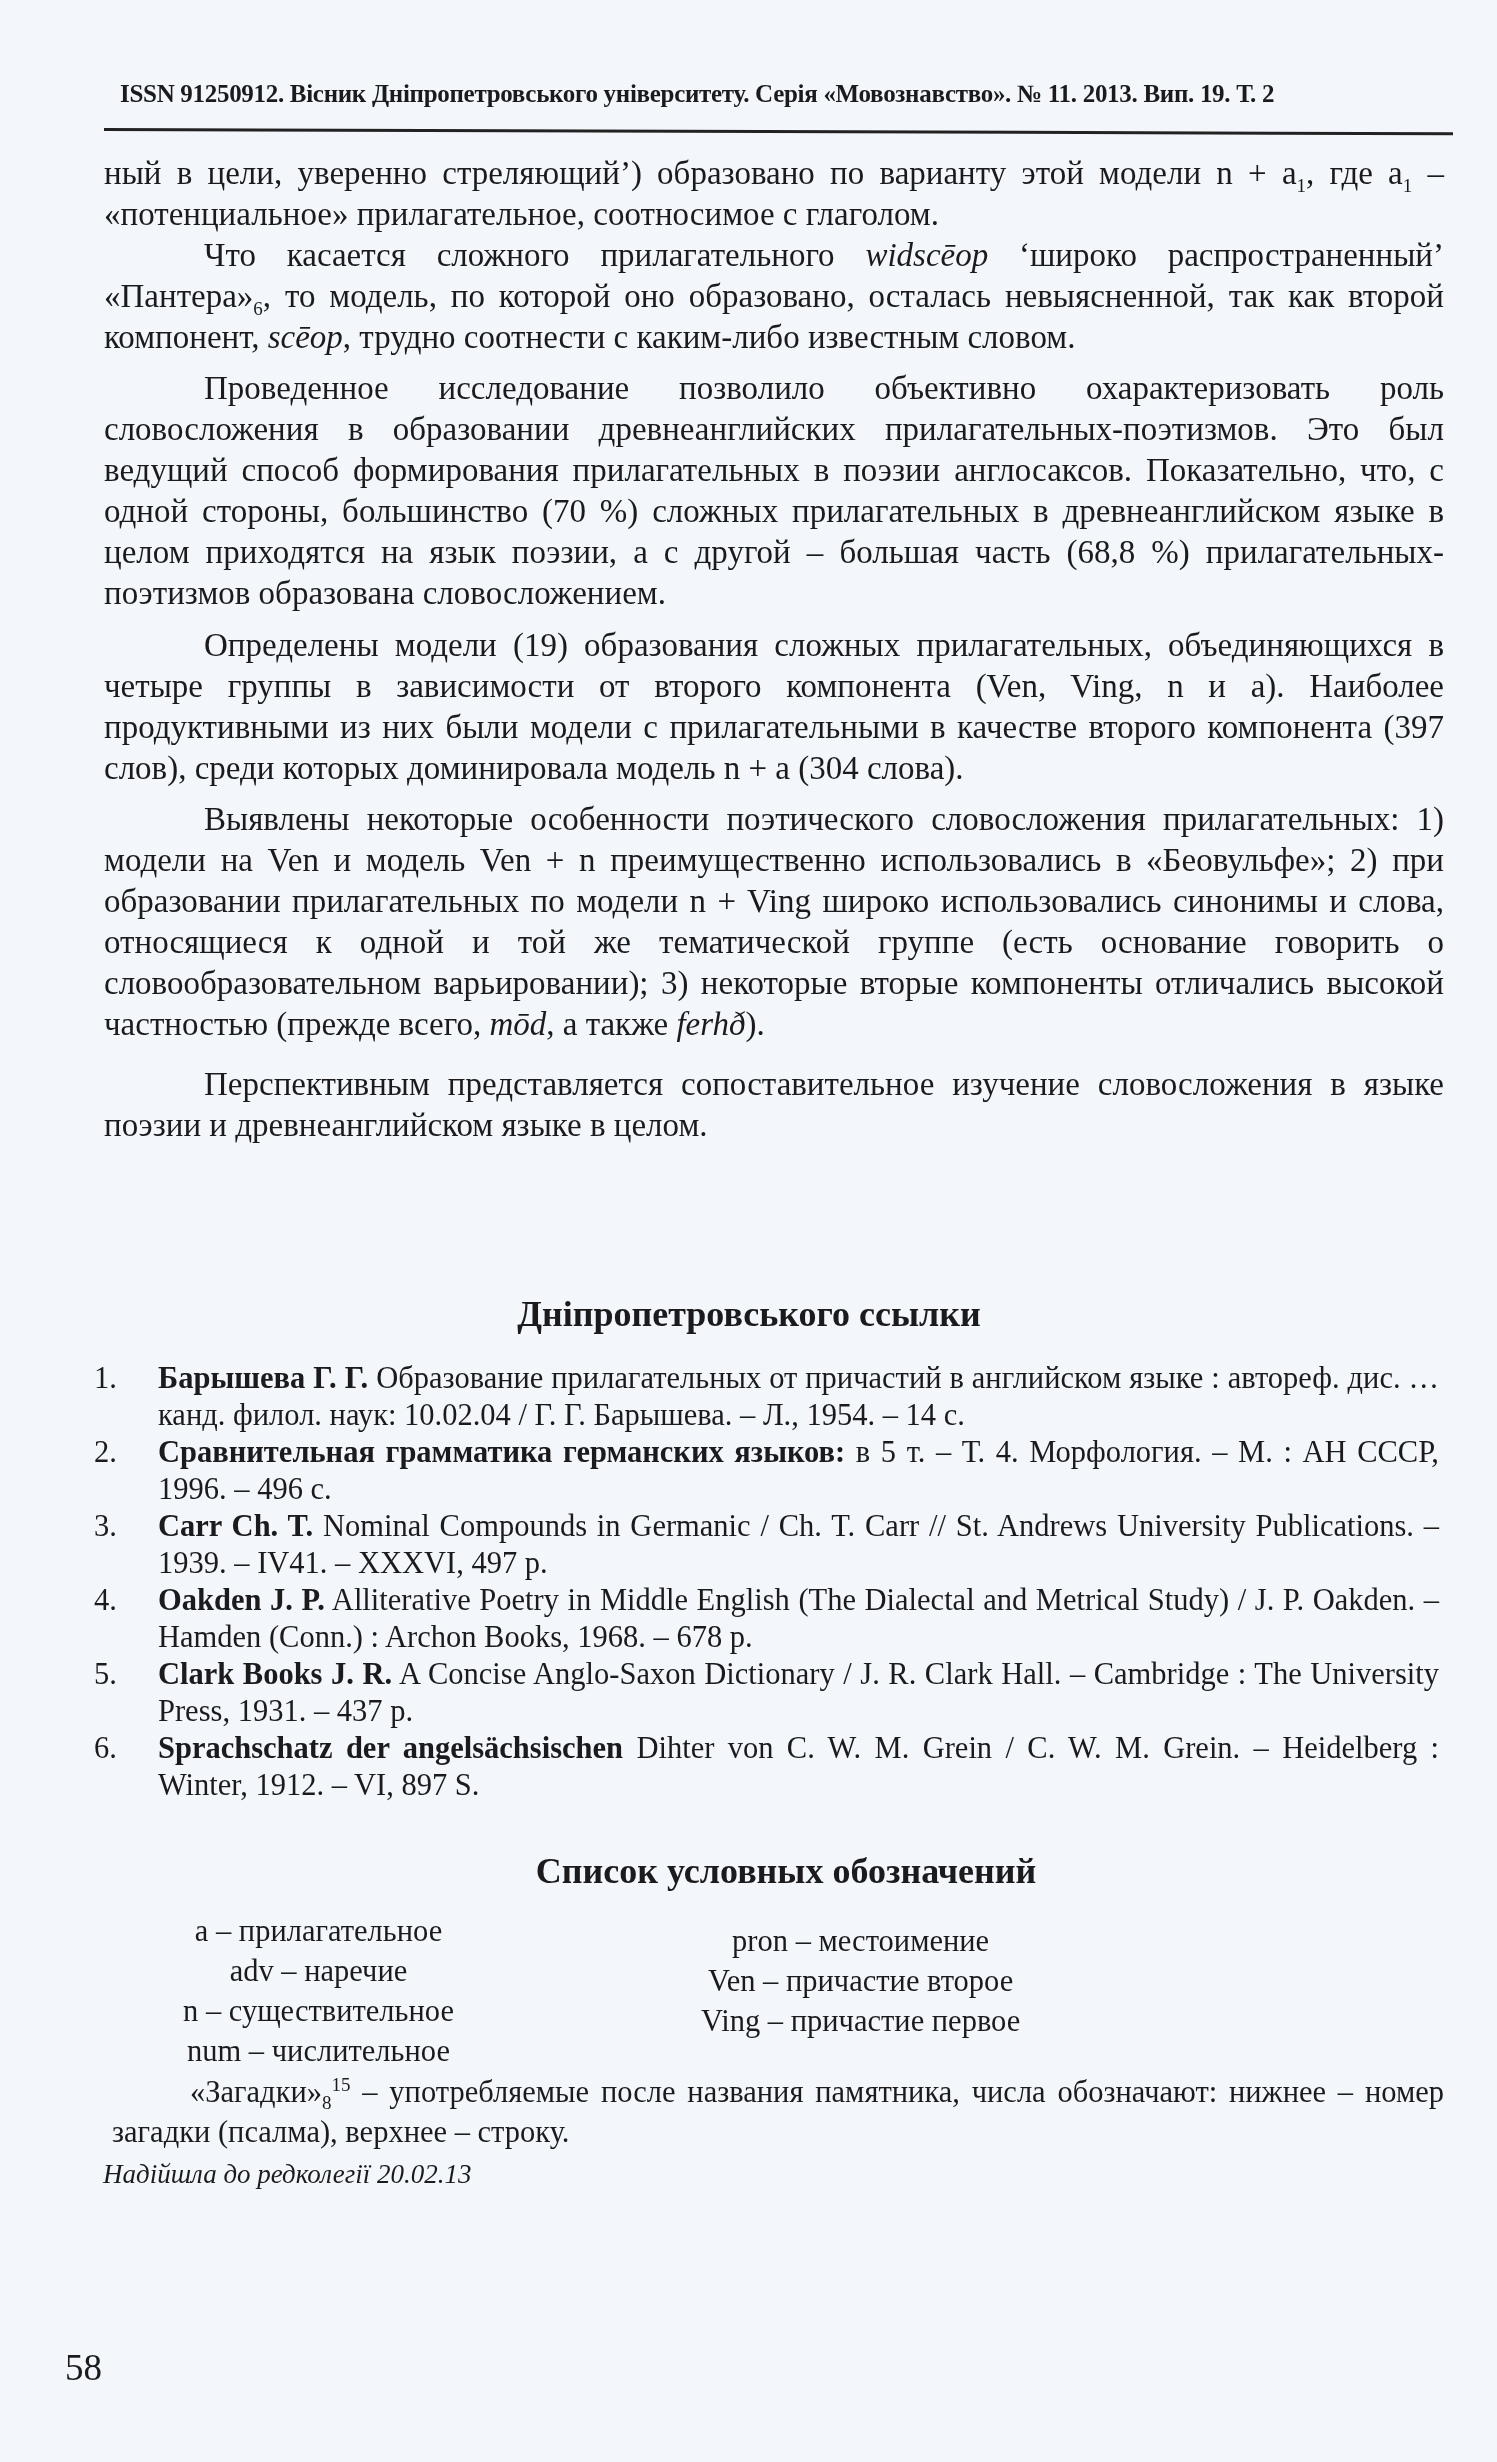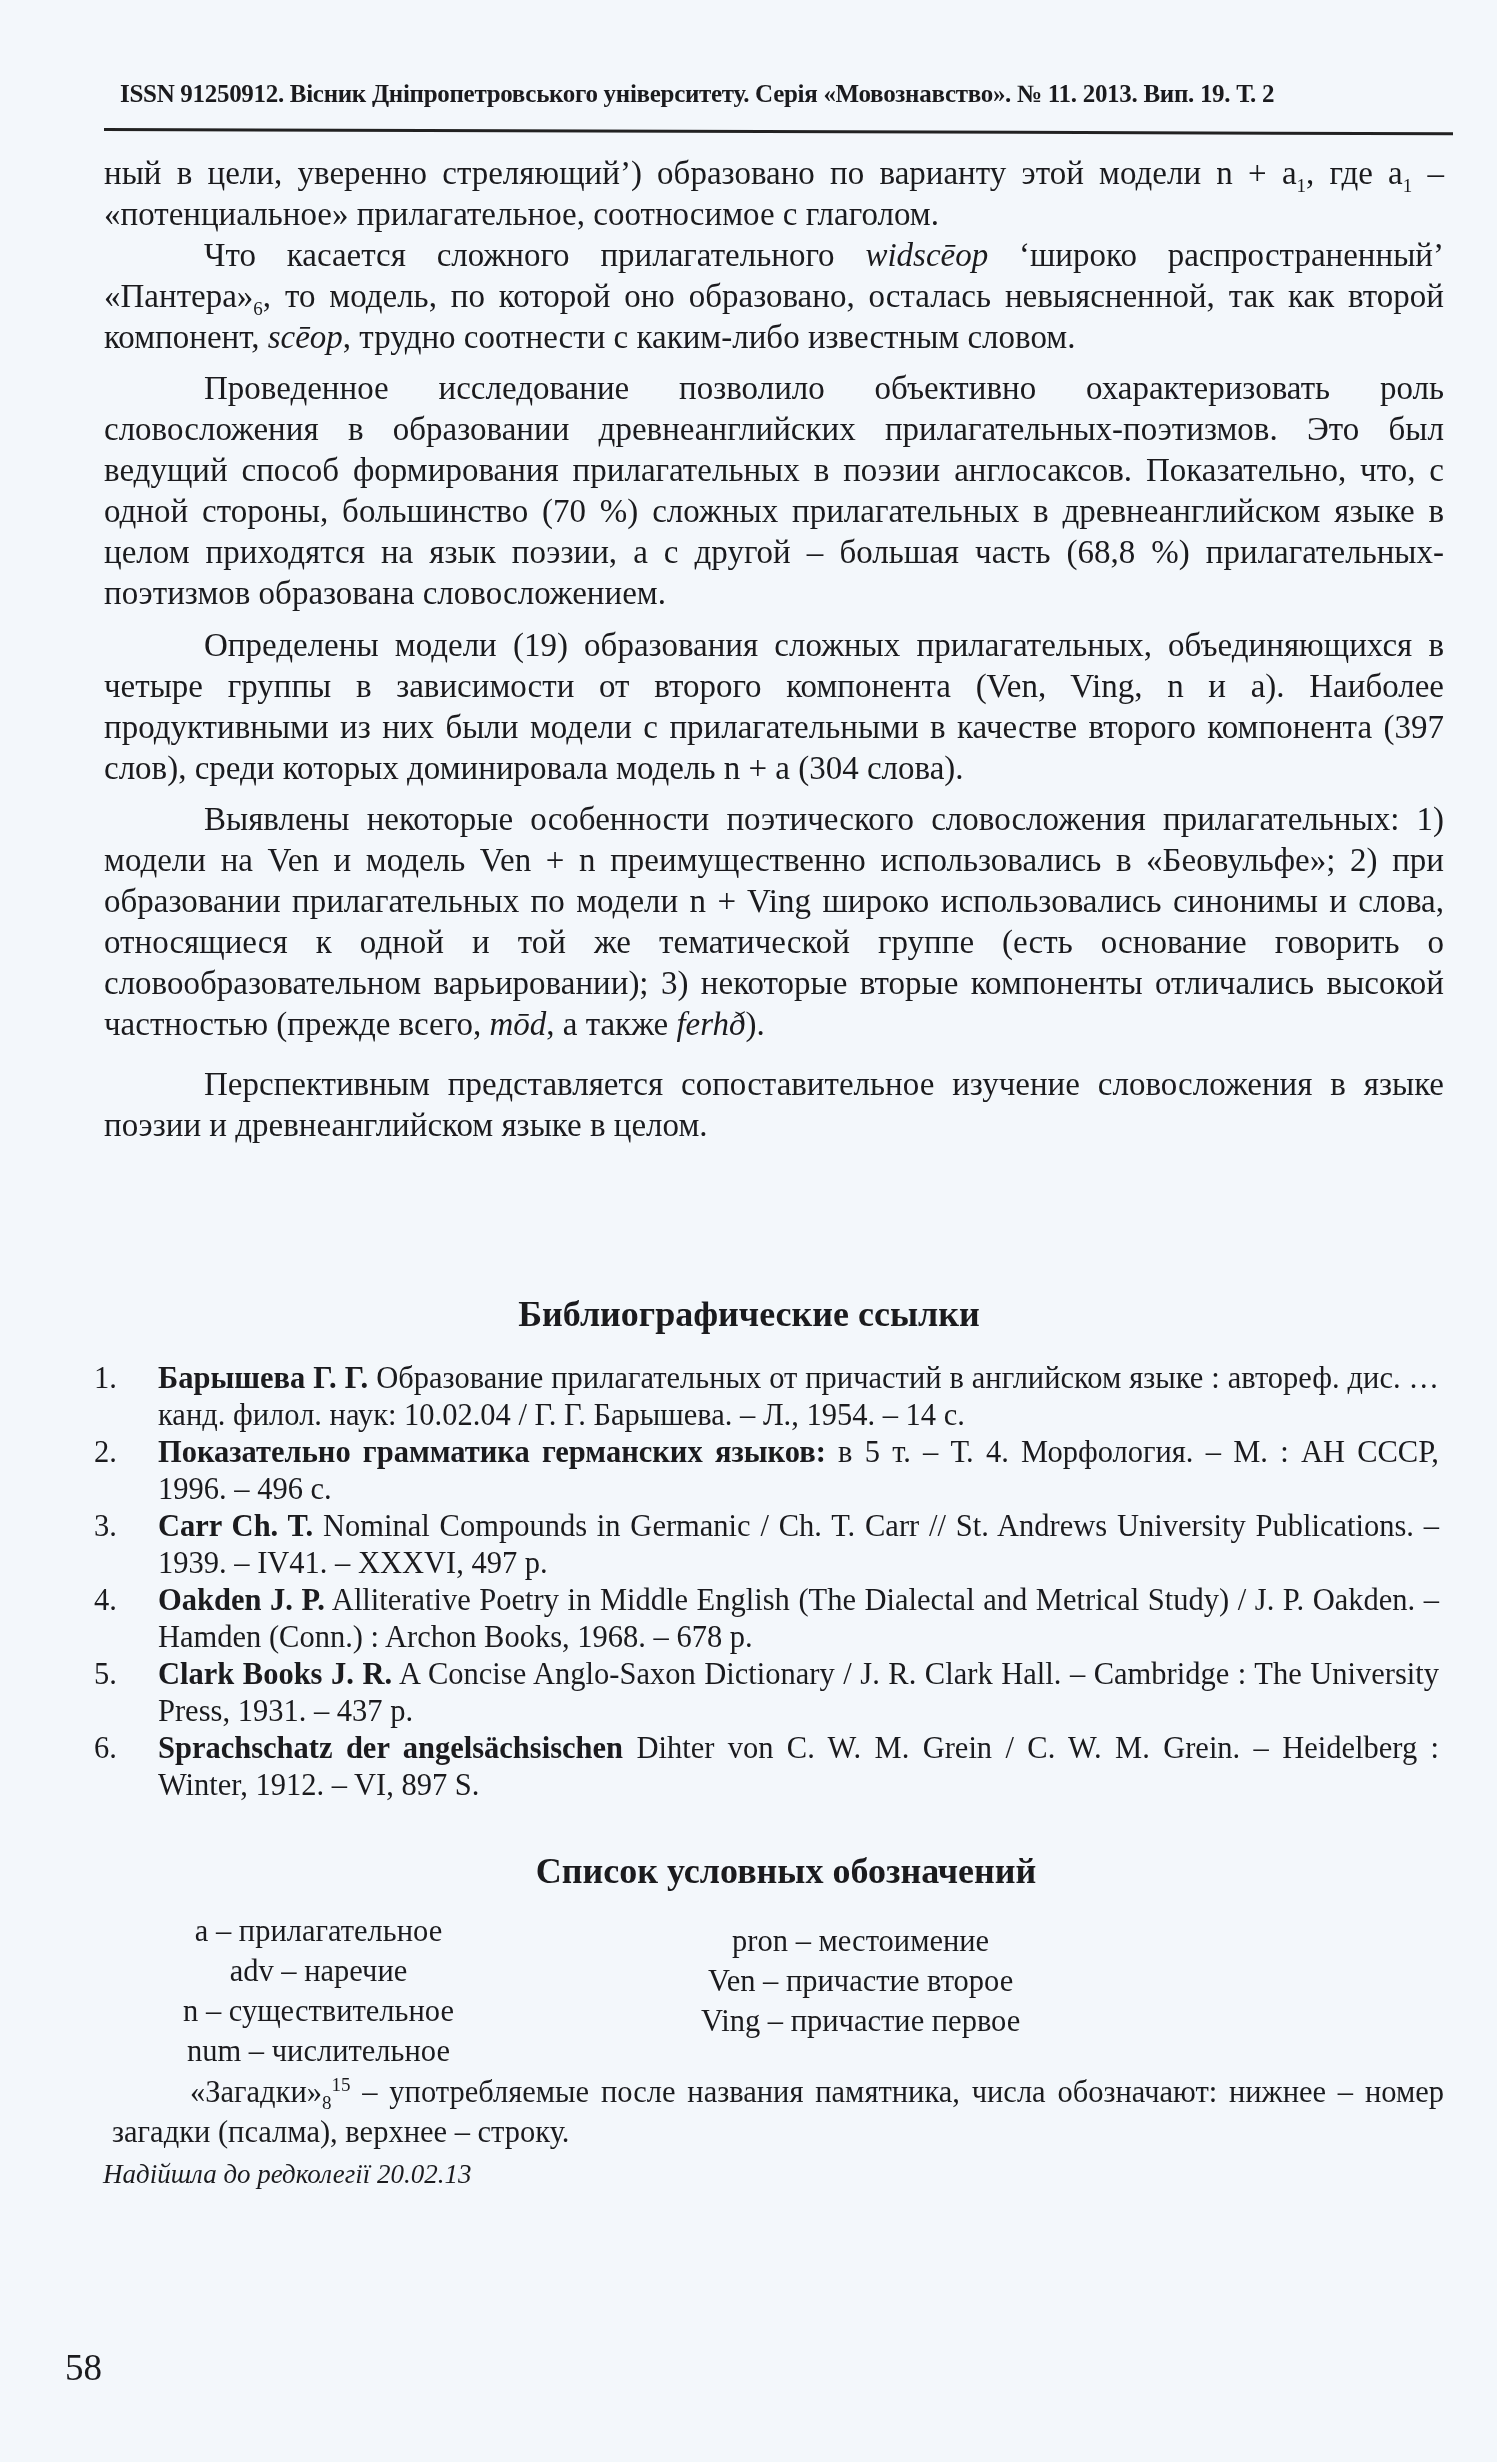--- a/index.html
+++ b/index.html
@@ -79,30 +79,30 @@
       <span>Что касается сложного прилагательного </span><i>widscēop</i><span> ‘широко распространенный’ «Пантера»</span><sub>6</sub><span>, то модель, по которой оно образовано, осталась невыясненной, так как второй компонент, </span><i>scēop</i><span>, трудно соотнести с каким-либо известным словом.</span>
     </p>
     <p class="ind gap">Проведенное исследование позволило объективно охарактеризовать роль словосложения в образовании древнеанглийских прилагательных-поэтизмов. Это был ведущий способ формирования прилагательных в поэзии англосаксов. Показательно, что, с одной стороны, большинство (70 %) сложных прилагательных в древнеанглийском языке в целом приходятся на язык поэзии, а с другой – большая часть (68,8 %) прилагательных-поэтизмов образована словосложением.</p>
     <p class="ind gap">Определены модели (19) образования сложных прилагательных, объединяющихся в четыре группы в зависимости от второго компонента (Ven, Ving, n и a). Наиболее продуктивными из них были модели с прилагательными в качестве второго компонента (397 слов), среди которых доминировала модель n + a (304 слова).</p>
     <p class="ind gap">
       <span>Выявлены некоторые особенности поэтического словосложения прилагательных: 1) модели на Ven и модель Ven + n преимущественно использовались в «Беовульфе»; 2) при образовании прилагательных по модели n + Ving широко использовались синонимы и слова, относящиеся к одной и той же тематической группе (есть основание говорить о словообразовательном варьировании); 3) некоторые вторые компоненты отличались высокой частностью (прежде всего, </span><i>mōd</i><span>, а также </span><i>ferhð</i><span>).</span>
     </p>
     <p class="ind gap2">Перспективным представляется сопоставительное изучение словосложения в языке поэзии и древнеанглийском языке в целом.</p>
   </div>
 
-  <div class="section-title" style="top:1293px;">Библиографические ссылки</div>
+  <div class="section-title" style="top:1293px;">Дніпропетровського ссылки</div>
 
   <div class="refs">
     <div class="ref">
       <span class="num">1.</span>
       <span class="txt"><b>Барышева Г. Г.</b><span> Образование прилагательных от причастий в английском языке : автореф. дис. … канд. филол. наук: 10.02.04 / Г. Г. Барышева. – Л., 1954. – 14 с.</span></span>
     </div>
     <div class="ref">
       <span class="num">2.</span>
-      <span class="txt"><b>Показательно грамматика германских языков:</b><span> в 5 т. – Т. 4. Морфология. – М. : АН СССР, 1996. – 496 с.</span></span>
+      <span class="txt"><b>Сравнительная грамматика германских языков:</b><span> в 5 т. – Т. 4. Морфология. – М. : АН СССР, 1996. – 496 с.</span></span>
     </div>
     <div class="ref">
       <span class="num">3.</span>
       <span class="txt"><b>Carr Ch. T.</b><span> Nominal Compounds in Germanic / Ch. T. Carr // St. Andrews University Publications. – 1939. – IV41. – XXXVI, 497 p.</span></span>
     </div>
     <div class="ref">
       <span class="num">4.</span>
       <span class="txt"><b>Oakden J. P.</b><span> Alliterative Poetry in Middle English (The Dialectal and Metrical Study) / J. P. Oakden. – Hamden (Conn.) : Archon Books, 1968. – 678 p.</span></span>
     </div>
     <div class="ref">

